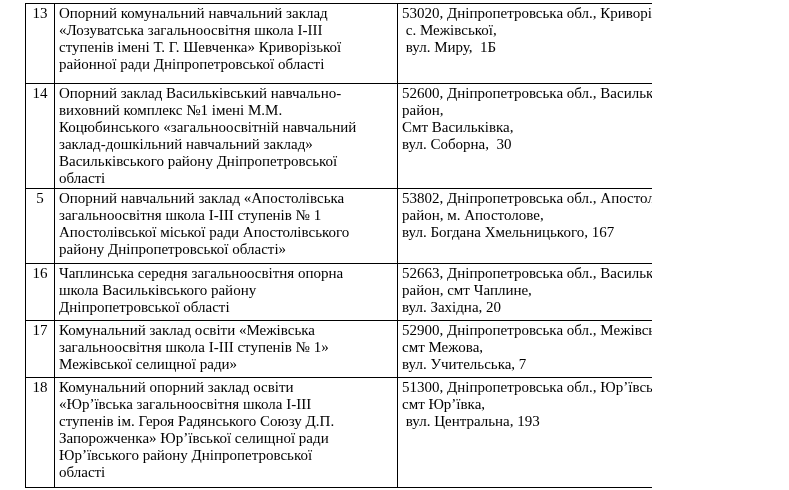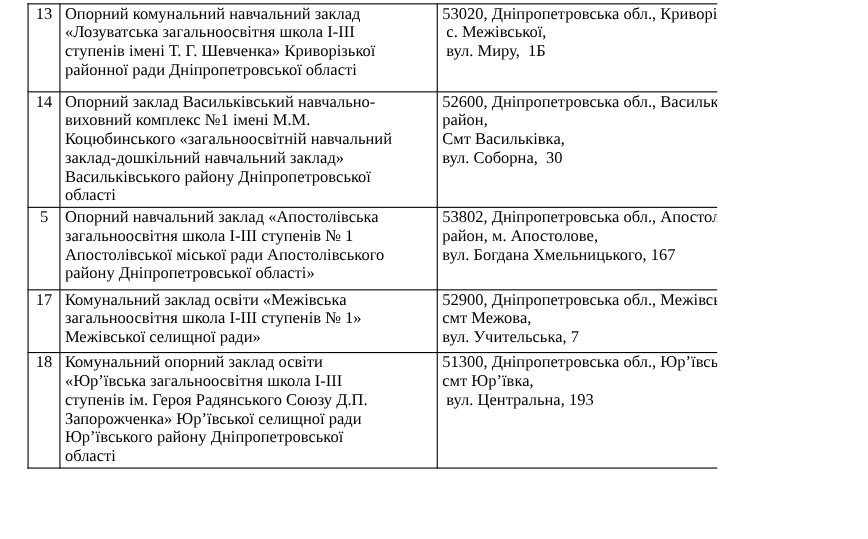--- a/index.html
+++ b/index.html
@@ -84,20 +84,29 @@
         <td class="num">5</td>
         <td class="name">Опорний навчальний заклад «Апостолівська
 загальноосвітня школа І-ІІІ ступенів № 1
 Апостолівської міської ради Апостолівського
 району Дніпропетровської області»</td>
         <td class="addr">53802, Дніпропетровська обл., Апостолівський
 район, м. Апостолове,
 вул. Богдана Хмельницького, 167</td>
       </tr>
       <tr>
+        <td class="num">16</td>
+        <td class="name">Чаплинська середня загальноосвітня опорна
+школа Васильківського району
+Дніпропетровської області</td>
+        <td class="addr">52663, Дніпропетровська обл., Васильківський
+район, смт Чаплине,
+вул. Західна, 20</td>
+      </tr>
+      <tr>
         <td class="num">17</td>
         <td class="name">Комунальний заклад освіти «Межівська
 загальноосвітня школа І-ІІІ ступенів № 1»
 Межівської селищної ради»</td>
         <td class="addr">52900, Дніпропетровська обл., Межівський район,
 смт Межова,
 вул. Учительська, 7</td>
       </tr>
       <tr>
         <td class="num">18</td>

